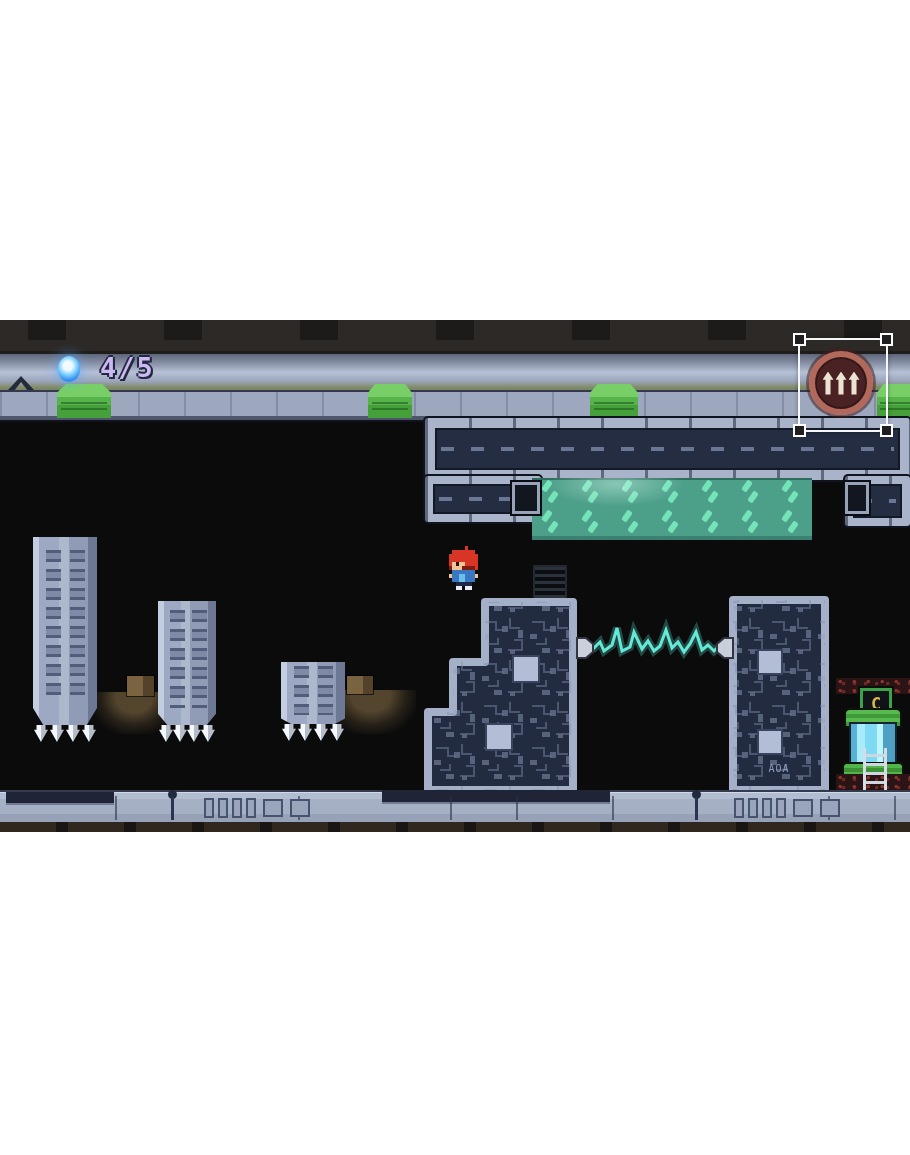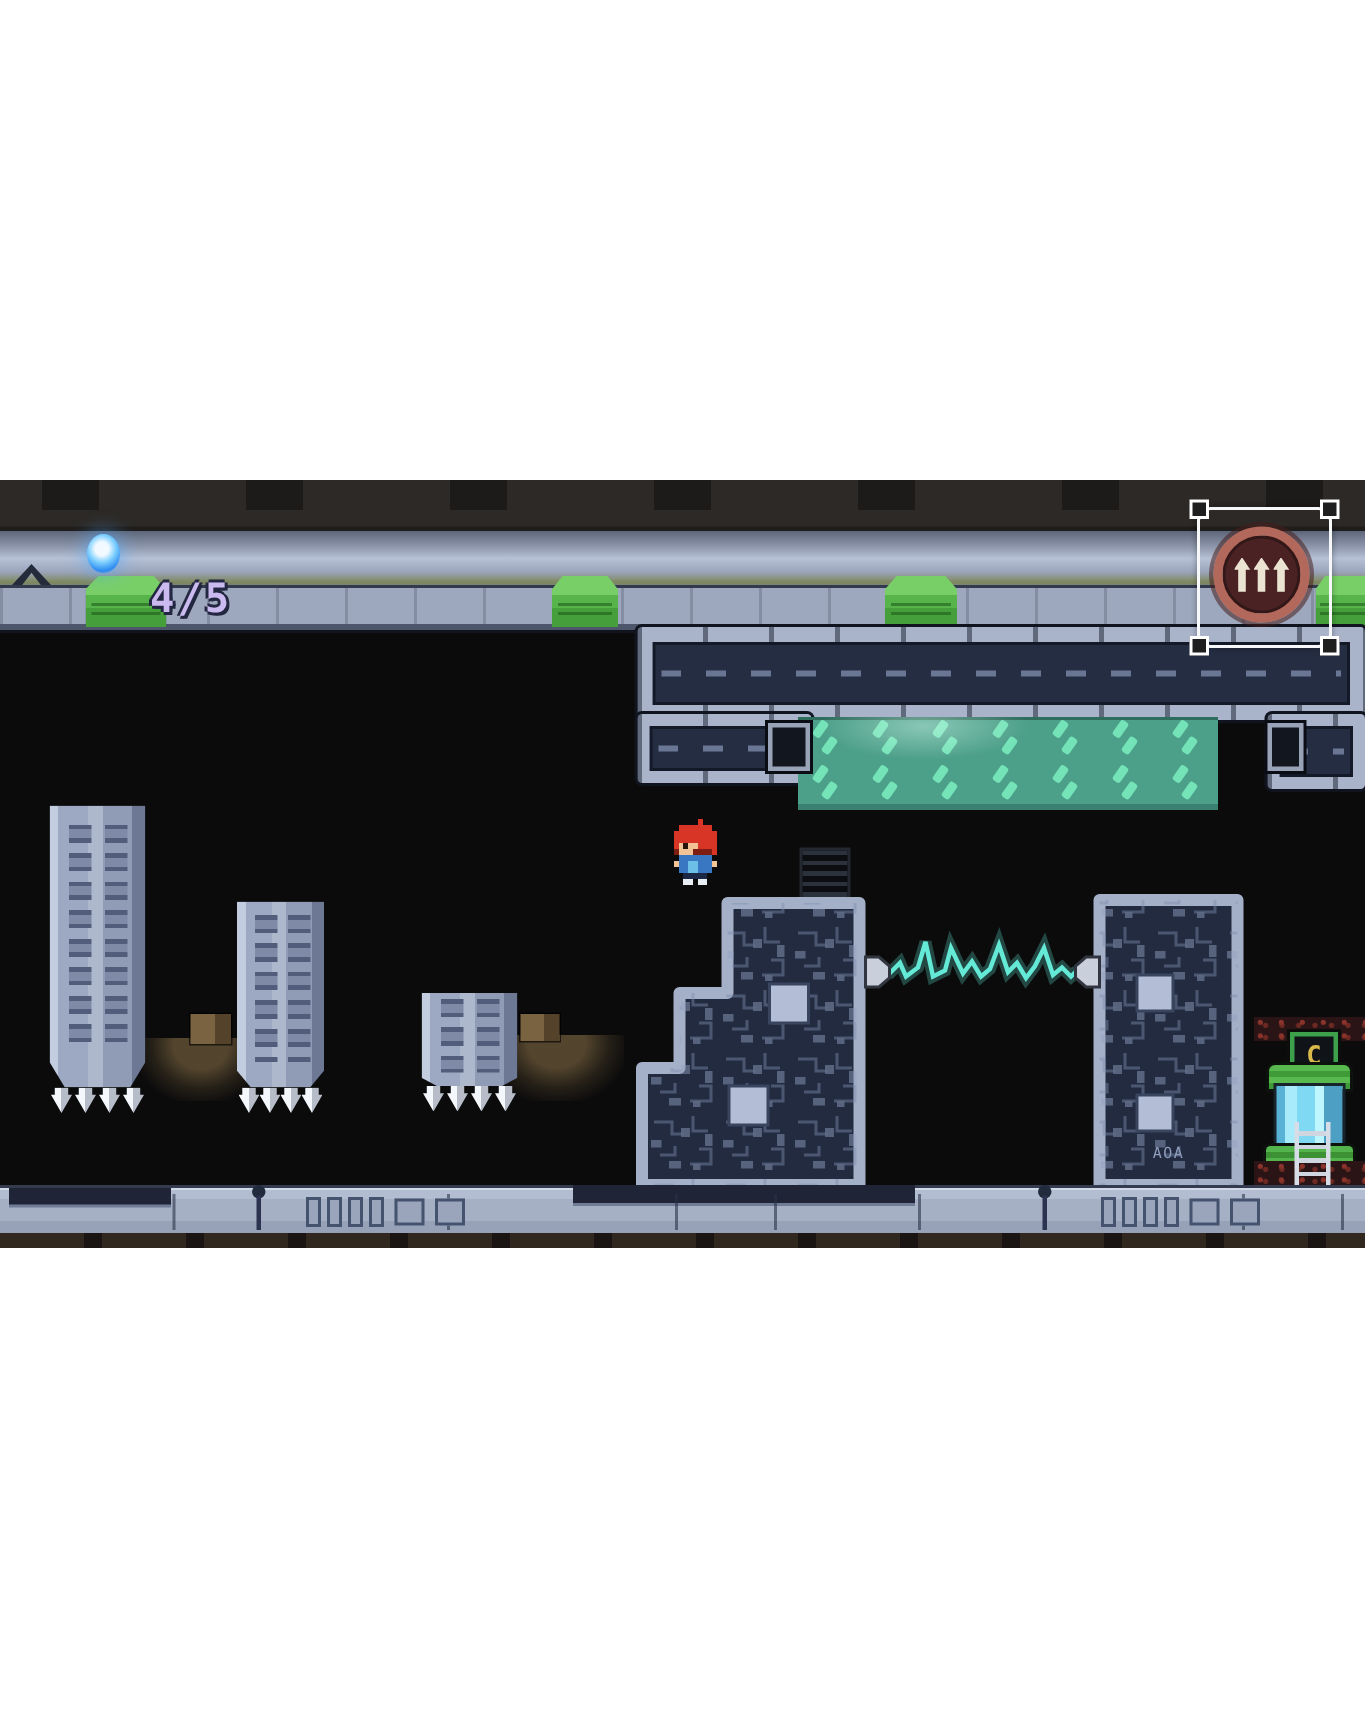--- a/index.html
+++ b/index.html
@@ -81,21 +81,21 @@
   .ind{top:8px;display:flex;align-items:center;gap:4px;}
   .slit{width:6px;height:16px;border:2px solid #45536f;background:#9aa5bb;}
   .isq{width:16px;height:14px;border:2px solid #45536f;background:#9aa5bb;margin-left:3px;}
   .subfloor{left:0;top:502px;width:910px;height:10px;background:#1a1512;
         background-image:repeating-linear-gradient(90deg,rgba(66,54,42,.55) 0 56px,transparent 56px 68px);}
   
   .orb{width:22px;height:26px;border-radius:50%;
         background:radial-gradient(circle at 45% 38%,#f2faff 0 22%,#7fd0ff 45%,#2f8df0 72%,rgba(40,120,240,.15));
         filter:drop-shadow(0 0 7px rgba(80,170,255,.85));}
   .counter{font-weight:bold;font-size:27px;letter-spacing:2px;color:#cbbaf0;
-        text-shadow:2px 0 0 #232741,-2px 0 0 #232741,0 2px 0 #232741,0 -2px 0 #232741,2px 2px 0 #232741;margin-top:32px;}
+        text-shadow:2px 0 0 #232741,-2px 0 0 #232741,0 2px 0 #232741,0 -2px 0 #232741,2px 2px 0 #232741;}
   
   .selbox{border:2px solid #f5f7f9;border-radius:9px;box-shadow:0 0 4px rgba(0,0,0,.35);}
   .handle{width:9px;height:9px;background:#1f1f1f;border:2px solid #ffffff;position:absolute;}
   .ctl-btn{border-radius:50%;border:6px solid #b2685a;
         background:radial-gradient(circle,#4a2224 0 62%,#6b3430 100%);
         box-shadow:0 0 0 3px rgba(70,30,28,.55), inset 0 0 0 2px rgba(0,0,0,.35);
         display:flex;align-items:center;justify-content:center;gap:2px;}
   .uparrow{width:11px;height:23px;background:#ece4d2;
         clip-path:polygon(50% 0,100% 36%,73% 36%,73% 100%,27% 100%,27% 36%,0 36%);}
 </style>

